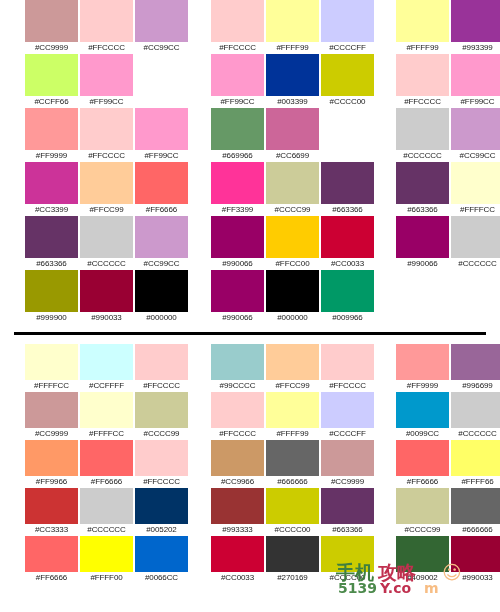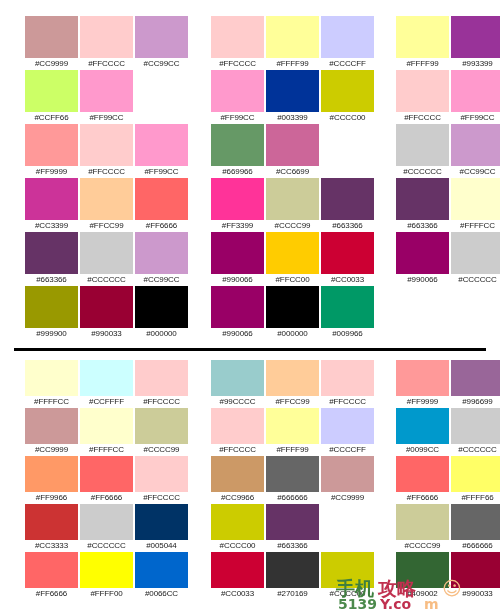--- a/index.html
+++ b/index.html
@@ -8,21 +8,20 @@
     width: 500px; height: 612px;
     background: #ffffff;
     font-family: "Liberation Sans", sans-serif;
     overflow: hidden;
   }
   #page {
     position: relative;
     width: 500px;
     height: 436px;
     background: #ffffff;
-    margin-top: 16px;
   }
   .section {
     position: absolute;
     left: 0;
     width: 500px;
     display: flex;
     justify-content: flex-start;
   }
   #section-top  { top: 0px; height: 312px; }
   #section-bottom { top: 344px; height: 268px; }
@@ -365,21 +364,21 @@
           <div class="swatch-cell">
             <div class="swatch-chip" style="background: rgb(204, 51, 51);"></div>
             <div class="swatch-label">#CC3333</div>
           </div>
           <div class="swatch-cell">
             <div class="swatch-chip" style="background: rgb(204, 204, 204);"></div>
             <div class="swatch-label">#CCCCCC</div>
           </div>
           <div class="swatch-cell">
             <div class="swatch-chip" style="background: rgb(0, 51, 102);"></div>
-            <div class="swatch-label">#005044</div>
+            <div class="swatch-label">#005202</div>
           </div>
         </div>
         <div class="swatch-row">
           <div class="swatch-cell">
             <div class="swatch-chip" style="background: rgb(255, 102, 102);"></div>
             <div class="swatch-label">#FF6666</div>
           </div>
           <div class="swatch-cell">
             <div class="swatch-chip" style="background: rgb(255, 255, 0);"></div>
             <div class="swatch-label">#FFFF00</div>
@@ -427,20 +426,24 @@
           <div class="swatch-cell">
             <div class="swatch-chip" style="background: rgb(102, 102, 102);"></div>
             <div class="swatch-label">#666666</div>
           </div>
           <div class="swatch-cell">
             <div class="swatch-chip" style="background: rgb(204, 153, 153);"></div>
             <div class="swatch-label">#CC9999</div>
           </div>
         </div>
         <div class="swatch-row">
+          <div class="swatch-cell">
+            <div class="swatch-chip" style="background: rgb(153, 51, 51);"></div>
+            <div class="swatch-label">#993333</div>
+          </div>
           <div class="swatch-cell">
             <div class="swatch-chip" style="background: rgb(204, 204, 0);"></div>
             <div class="swatch-label">#CCCC00</div>
           </div>
           <div class="swatch-cell">
             <div class="swatch-chip" style="background: rgb(102, 51, 102);"></div>
             <div class="swatch-label">#663366</div>
           </div>
         </div>
         <div class="swatch-row">

